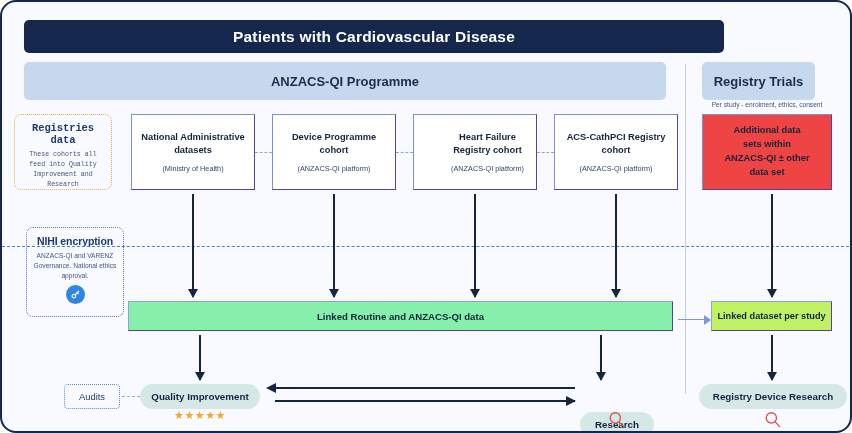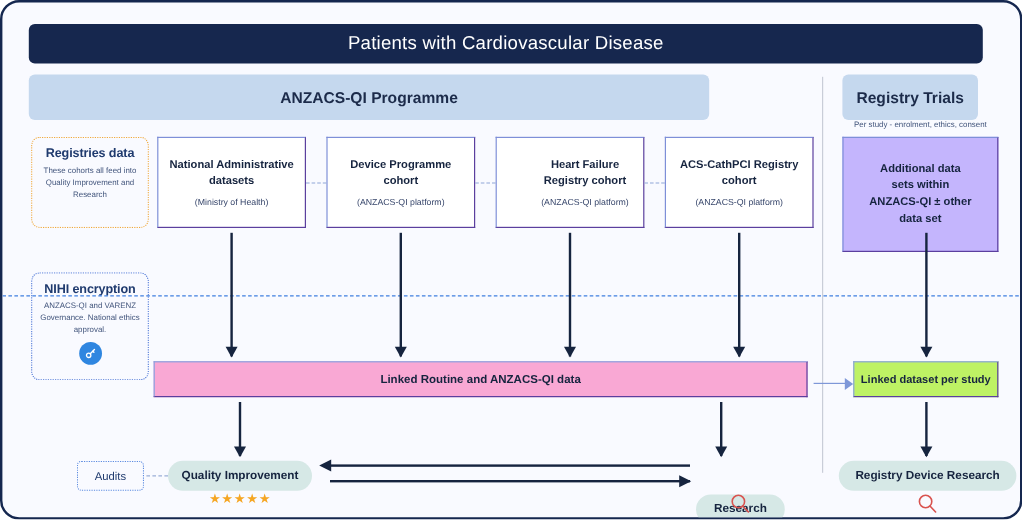--- a/index.html
+++ b/index.html
@@ -21,67 +21,68 @@
     box-sizing: border-box;
     border: 2px solid #15274f;
     border-radius: 16px;
     overflow: hidden;
   }
   
   .banner {
     position: absolute;
     left: 22px;
     top: 18px;
-    width: 795px;
+    width: 700px;
     height: 33px;
     background: #16274e;
     border-radius: 5px;
     color: #ffffff;
     font-size: 15.5px;
-    font-weight: normal;
+    font-weight: bold;
     display: flex;
     align-items: center;
     justify-content: center;
     letter-spacing: 0.2px;
   }
   
   .col-head {
     position: absolute;
     background: #c5d8ee;
     border-radius: 5px;
     color: #1c2b4a;
     font-size: 13px;
     font-weight: bold;
     display: flex;
     align-items: center;
     justify-content: center;
   }
-  #head-anzacs { left: 22px; top: 60px; width: 567px; height: 38px; }
+  #head-anzacs { left: 22px; top: 60px; width: 642px; height: 38px; }
   #head-trials { left: 700px; top: 60px; width: 113px; height: 38px; }
 
   .sep-vline {
     position: absolute;
     left: 683px;
     top: 62px;
     width: 1px;
     height: 330px;
     background: #c9cdd8;
   }
 
   
   .note-box {
     position: absolute;
     border-radius: 7px;
     box-sizing: border-box;
     text-align: center;
     padding: 7px 6px;
   }
   #note-registries {
-    left: 24px; top: 112px; width: 98px; height: 76px;
+    left: 12px; top: 112px; width: 98px; height: 76px;
     border: 1.5px dotted #f0a93b;
+    font-family: Liberation Mono, monospace;
   }
   #note-nihi {
     left: 24px; top: 205px; width: 98px; height: 90px;
     border: 1.5px dotted #4a74d6;
     margin-top: 20px;
   }
   .note-title {
     font-size: 10.5px;
     font-weight: bold;
     color: #1f3a6e;
@@ -152,22 +153,22 @@
   #trials-note {
     position: absolute;
     left: 698px; top: 99px; width: 134px;
     text-align: center;
     font-size: 6.6px;
     color: #42557c;
   }
   #trials-box {
     position: absolute;
     left: 700px; top: 112px;
-    width: 130px; height: 96px;
-    background: #c4b5fd;
+    width: 130px; height: 76px;
+    background: #ef4444;
     border: 1.6px solid #7e8fd8;
     border-right-color: #5b3f9e;
     border-bottom-color: #5b3f9e;
     box-sizing: border-box;
     display: flex;
     align-items: center;
     justify-content: center;
     text-align: center;
     font-size: 9.3px;
     font-weight: bold;
@@ -207,21 +208,21 @@
     border-left: 5.5px solid transparent;
     border-right: 5.5px solid transparent;
     border-top: 9px solid #16243f;
   }
 
   
   #linked-bar {
     position: absolute;
     left: 126px; top: 299px;
     width: 545px; height: 30px;
-    background: #f9a8d4;
+    background: #86efac;
     border: 1.6px solid #8aa3e0;
     border-right-color: #5b3f9e;
     border-bottom-color: #5b3f9e;
     box-sizing: border-box;
     display: flex;
     align-items: center;
     justify-content: center;
     font-size: 9.6px;
     font-weight: bold;
     color: #16243f;

